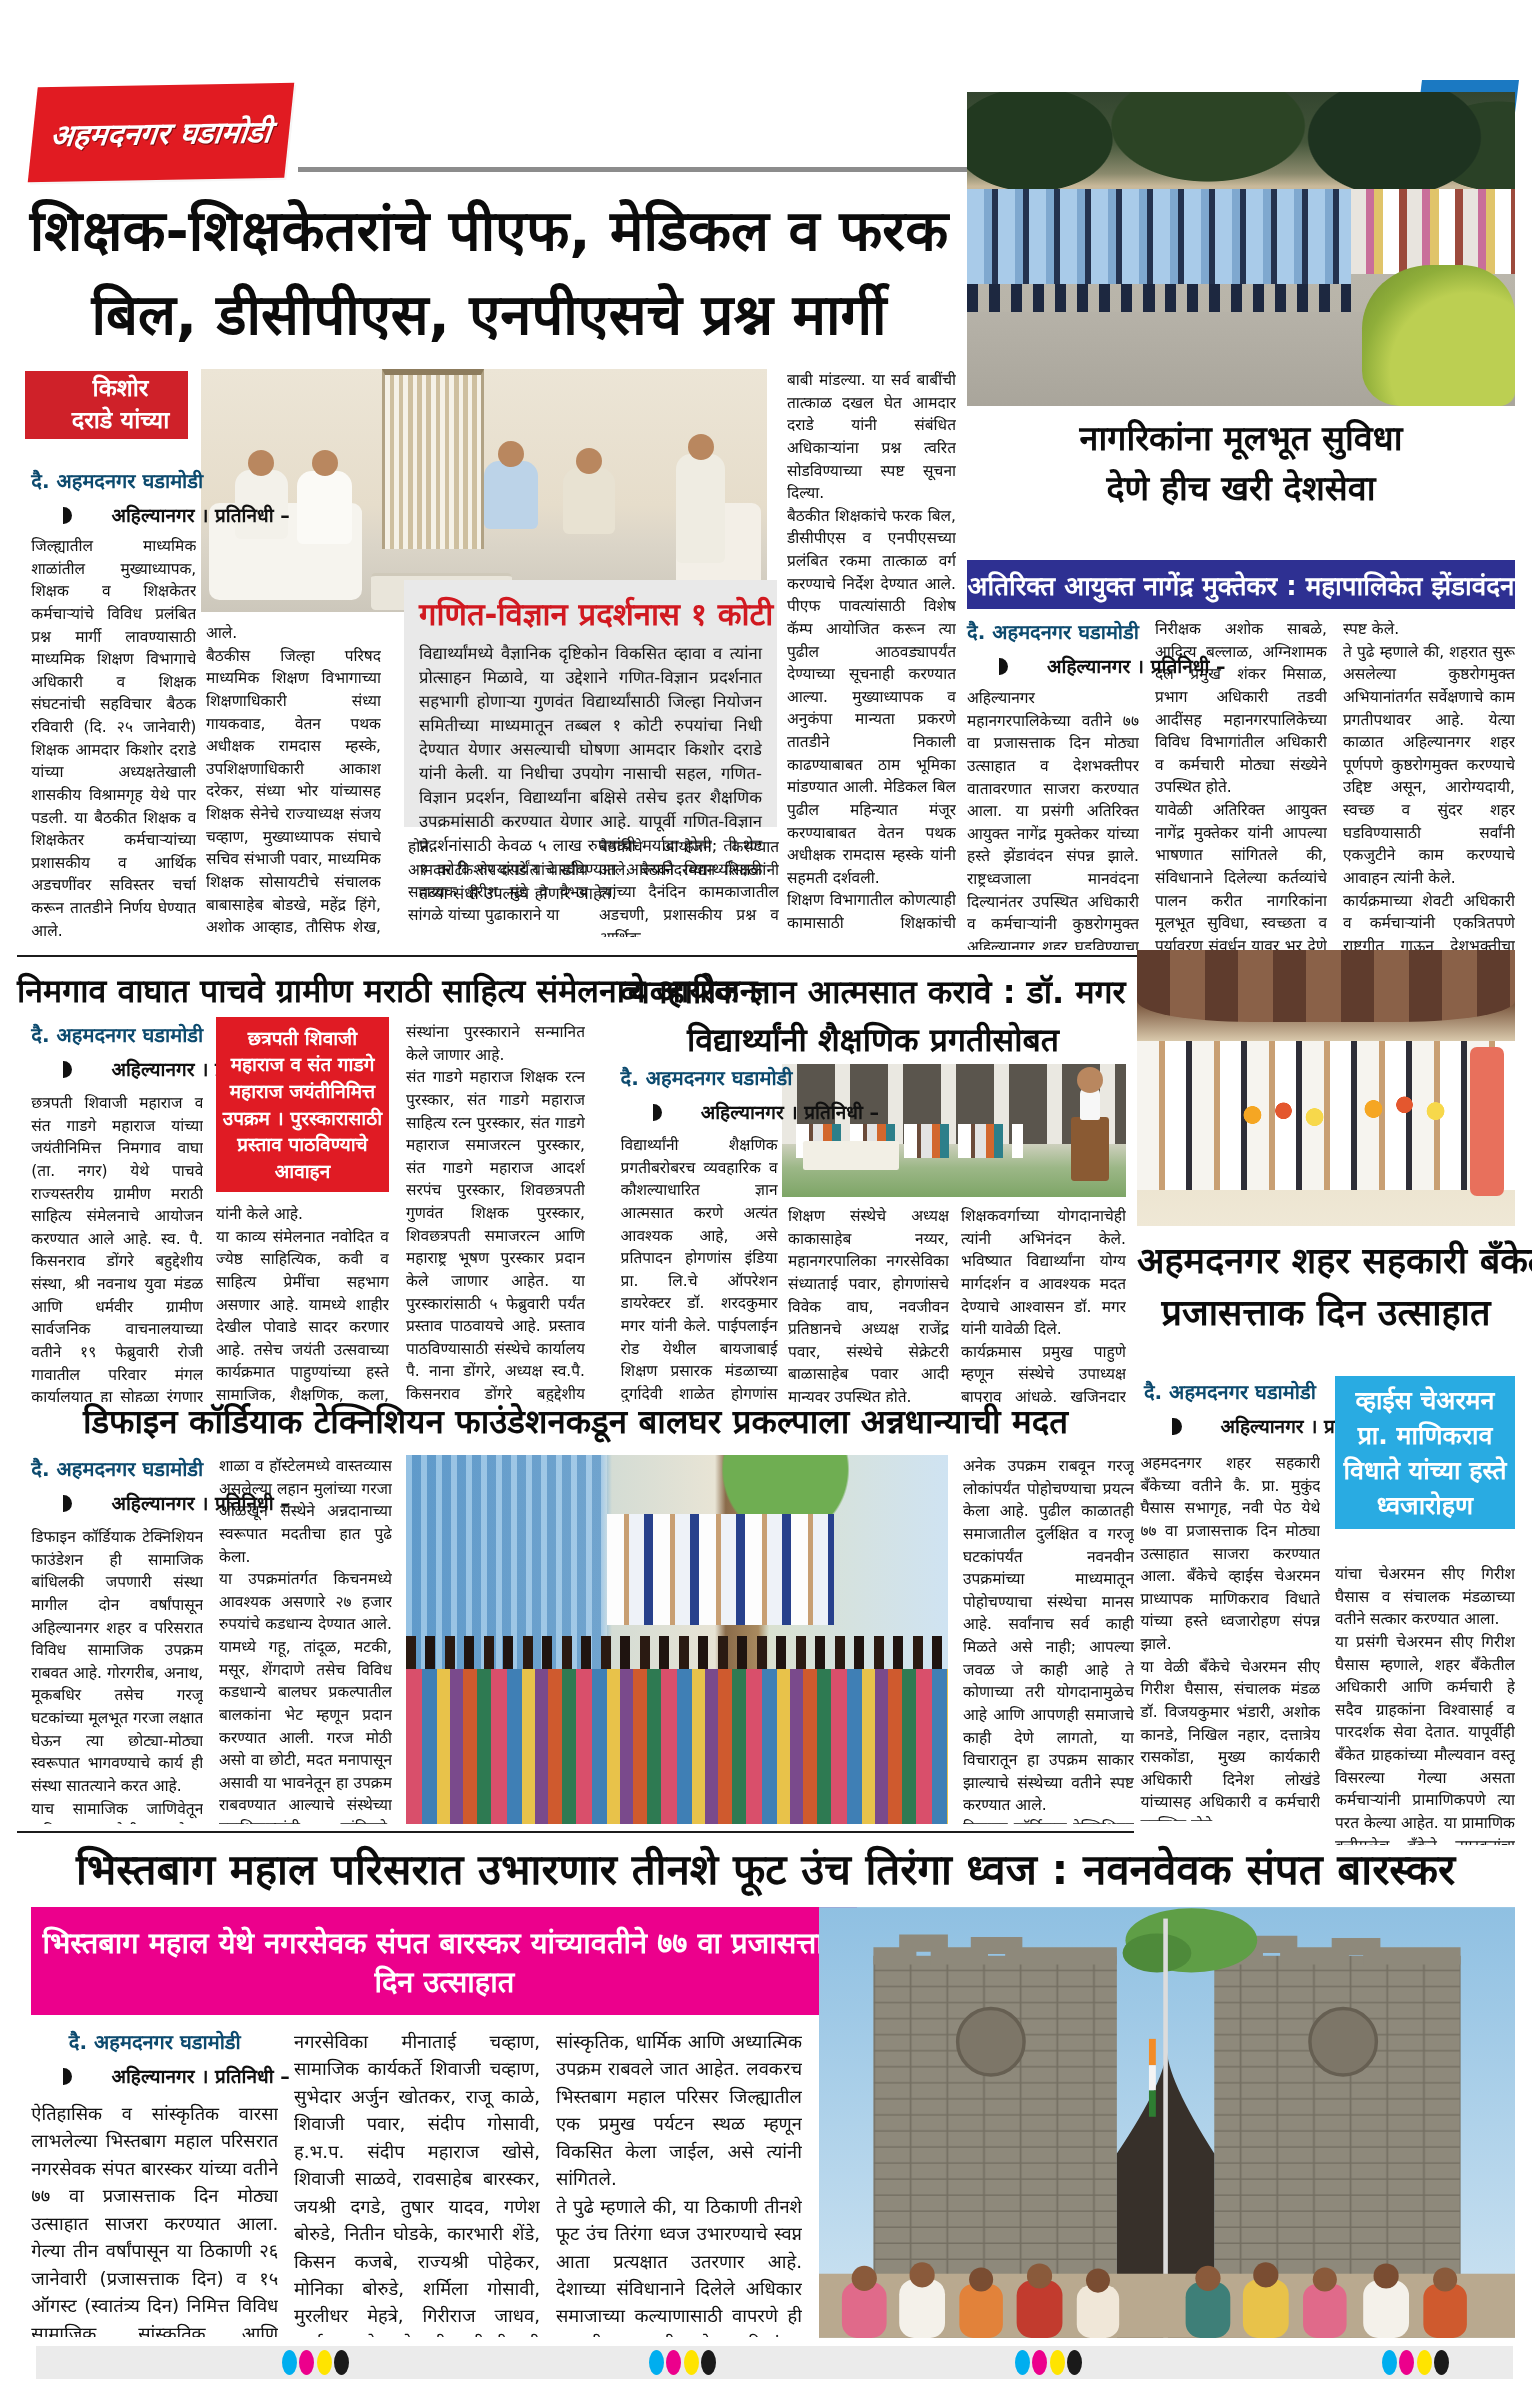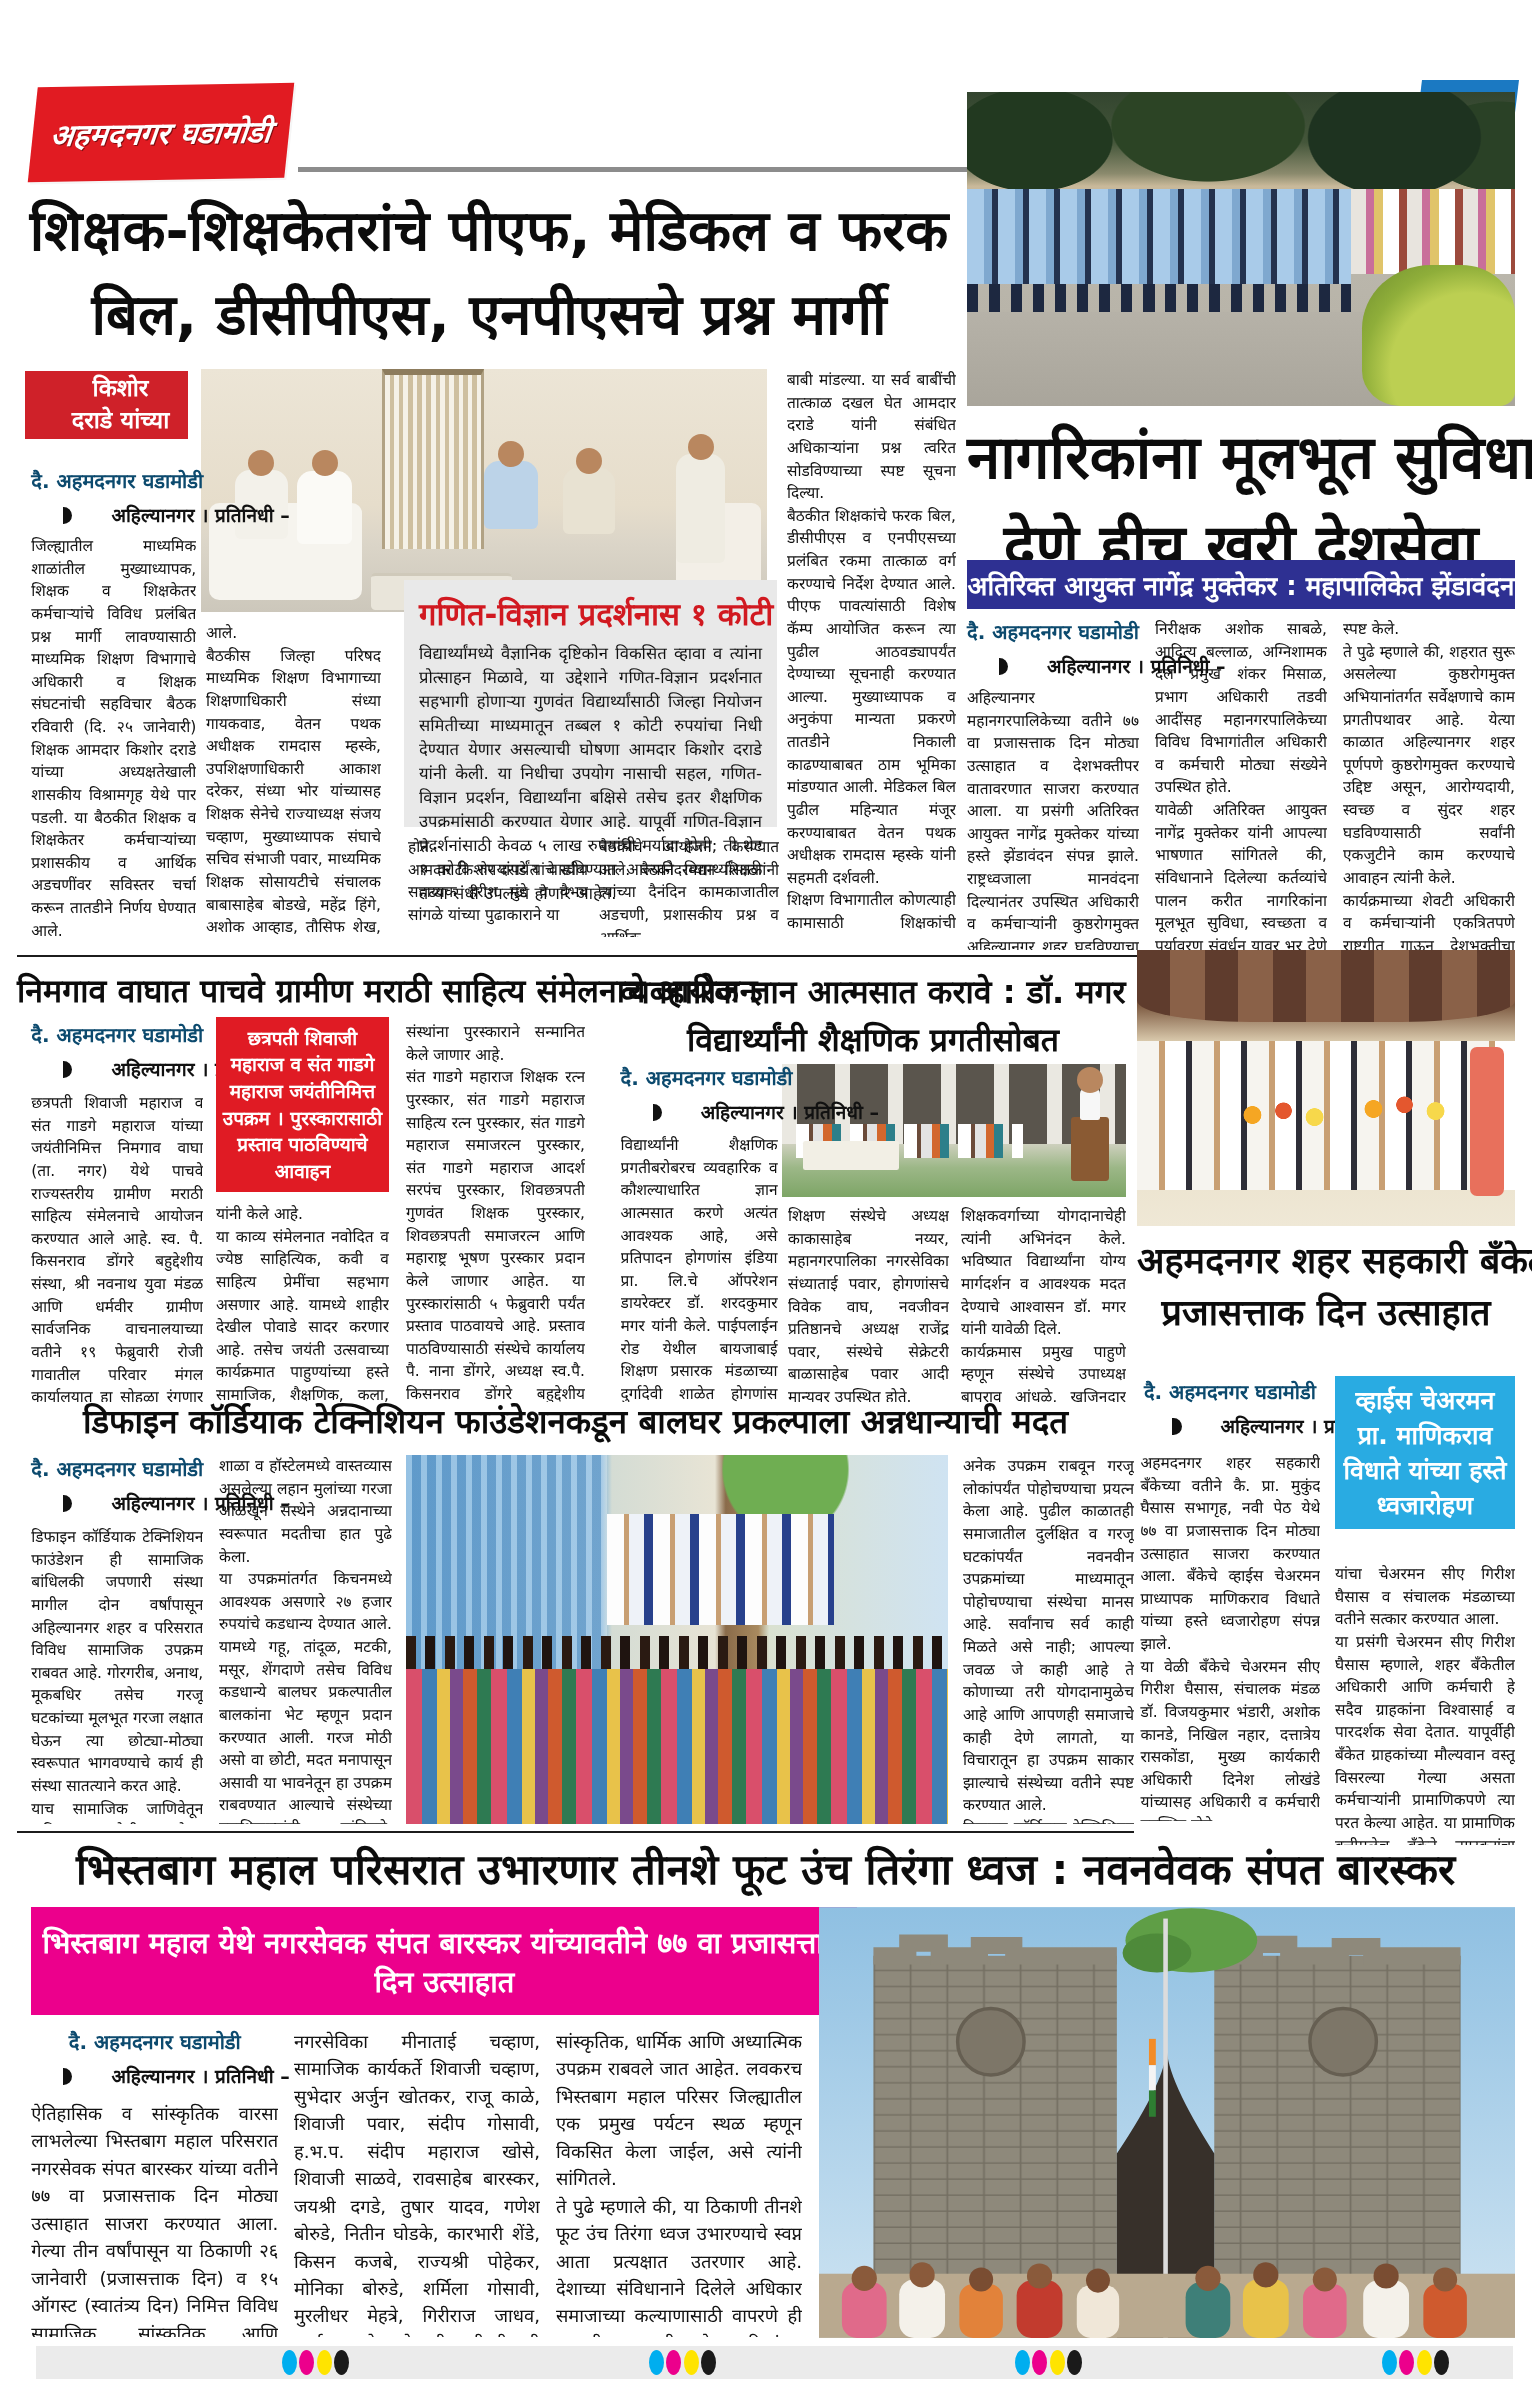--- a/index.html
+++ b/index.html
@@ -78,21 +78,21 @@
     background:repeating-linear-gradient(90deg,#e8e4de 0 15px,#c96f9a 15px 23px,#e0c46a 23px 32px,#ffffff 32px 48px,#9c4a3c 48px 56px); }
   .ph-legs { position:absolute; left:0; top:61%; width:70%; height:10%;
     background:repeating-linear-gradient(90deg,#1d2840 0 11.5px,transparent 11.5px 22px); }
   .ph-paving { position:absolute; left:0; bottom:0; width:100%; height:30%;
     background:linear-gradient(180deg,#b6b2a8,#a9a59b),
                repeating-linear-gradient(75deg,transparent 0 26px,#98948a 26px 28px); }
   .ph-hedge { position:absolute; right:0; bottom:0; width:28%; height:45%;
     background:radial-gradient(ellipse at 70% 75%,#bccf52 0 52%,#8fae3a 70%,#6d8c2d 100%);
     border-radius:45% 35% 10% 25%; }
   .a2-headline { position:absolute; top:321px; width:100%; }
-  .a2-headline .hl { font-size:60px; line-height:1.48; }
+  .a2-headline .hl { font-size:34px; line-height:1.48; }
   .a2-band { position:absolute; top:468px; width:100%; height:49px; background:#2e3092;
     display:flex; align-items:center; justify-content:center; }
   .a2-band span { color:#fff; font-size:26px; font-weight:bold; white-space:nowrap; }
   .a2-byline { left:0; top:526px; width:172px; }
   .a2-col1 { left:0;   top:595px; width:172px; height:263px; }
   .a2-col2 { left:188px; top:526px; width:172px; height:333px; }
   .a2-col3 { left:376px; top:526px; width:172px; height:333px; }
 
   .rule-mid1 { left:17px; top:955px; width:1497px; }
   .rule-mid2 { left:17px; top:1831px; width:1117px; }

